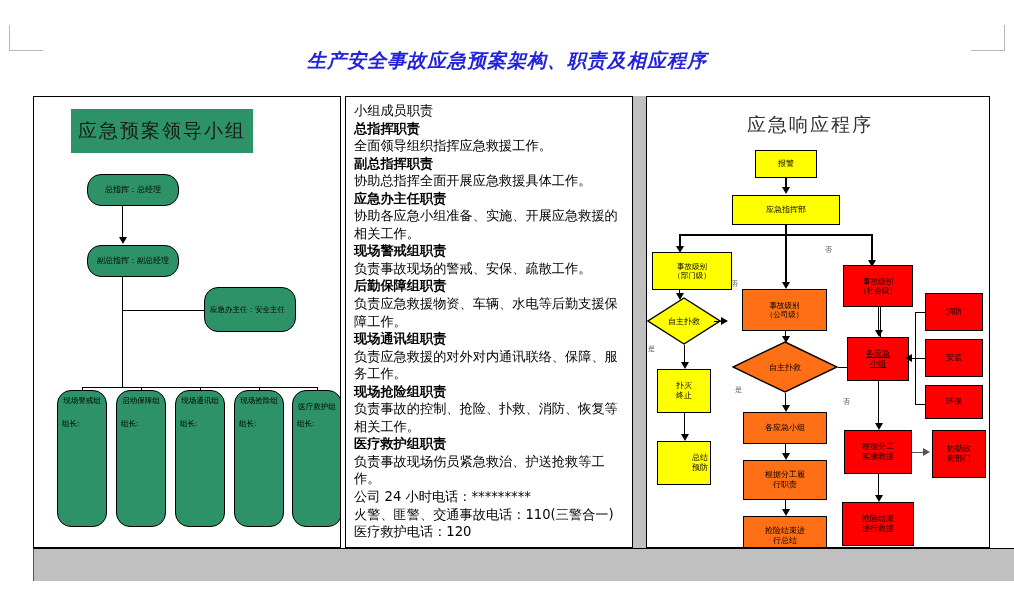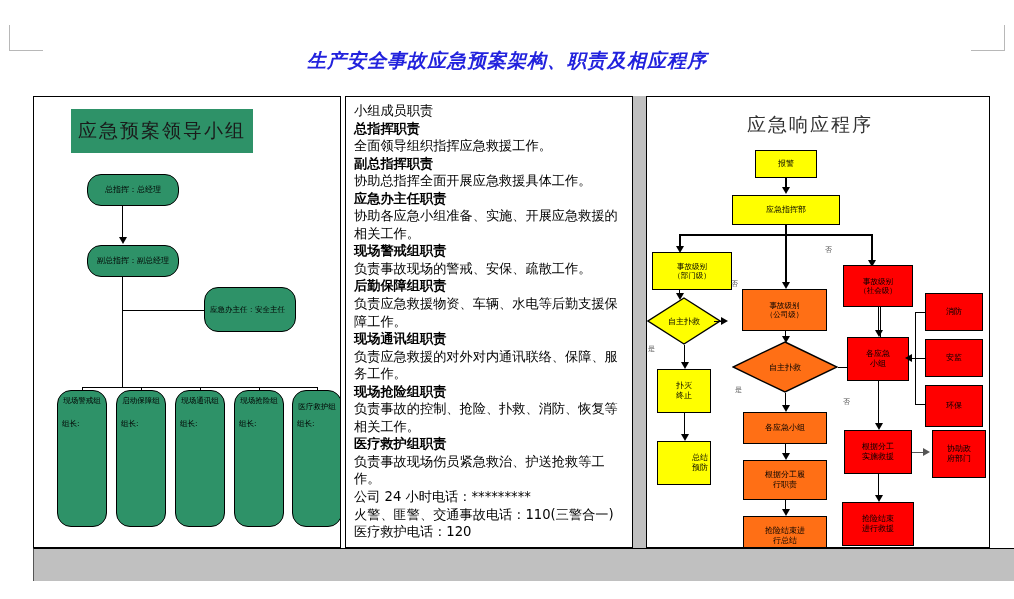--- a/index.html
+++ b/index.html
@@ -335,26 +335,26 @@
     <div class="arrow-d" style="left:135px; top:412px;"></div>
 
     <div class="box orange flow-label" style="left:96px; top:419px; width:84px; height:40px;">抢险结束进
 行总结</div>
 
     <div class="box red flow-label-sm" style="left:196px; top:168px; width:70px; height:42px;">事故级别
 （社会级）</div>
     <div class="ln v" style="left:231px; top:210px; height:28px;"></div>
     <div class="arrow-d" style="left:228px; top:233px;"></div>
 
-    <div class="box red flow-label" style="left:200px; top:240px; width:62px; height:44px;">各应急
+    <div class="box red flow-label" style="left:200px; top:240px; width:62px; height:44px;text-decoration:underline;">各应急
 小组</div>
 
     <div class="box red flow-label" style="left:278px; top:196px; width:58px; height:38px;">消防</div>
     <div class="box red flow-label" style="left:278px; top:242px; width:58px; height:38px;">安监</div>
-    <div class="box red flow-label" style="left:278px; top:288px; width:58px; height:42px;">环保</div>
+    <div class="box red flow-label" style="left:278px; top:288px; width:58px; height:34px;">环保</div>
 
     <div class="ln h" style="left:268px; top:215px; width:10px;"></div>
     <div class="ln h" style="left:268px; top:261px; width:10px;"></div>
     <div class="ln h" style="left:268px; top:307px; width:10px;"></div>
     <div class="ln v" style="left:268px; top:215px; height:92px;"></div>
     <div class="ln h" style="left:262px; top:261px; width:8px;"></div>
     <div class="arrow-l" style="left:258px; top:257px;"></div>
 
     <div class="ln v" style="left:231px; top:284px; height:47px;"></div>
     <div class="arrow-d" style="left:228px; top:326px;"></div>

